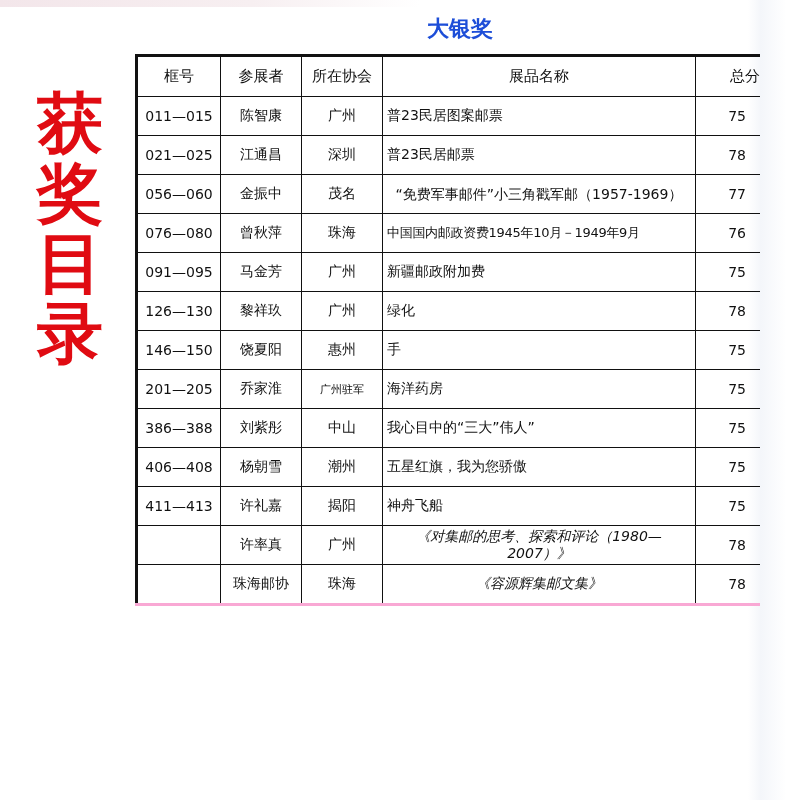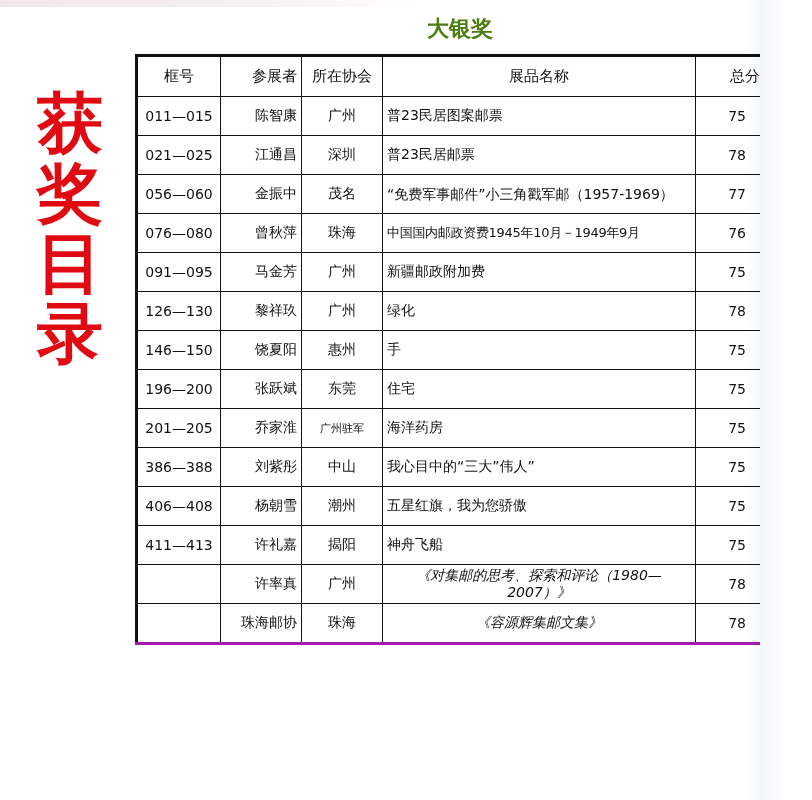--- a/index.html
+++ b/index.html
@@ -20,47 +20,47 @@
   .side-title {
     position: absolute; left: 30px; top: 88px; width: 80px;
     display: flex; flex-direction: column; align-items: center;
   }
   .side-title span {
     color: #e00b12; font-family: "DejaVu Serif", "Liberation Serif", serif;
     font-weight: bold; font-size: 66px; line-height: 70px; height: 70px;
   }
   .main-title {
     position: absolute; left: 400px; top: 14px; width: 120px; text-align: center;
-    font-size: 22px; font-weight: bold; color: #4d7c0f;
+    font-size: 22px; font-weight: bold; color: #1d4ed8;
   }
   table.awards {
     position: absolute; left: 135px; top: 54px;
     width: 620px;
     border-collapse: collapse;
-    border-top: 3px solid #111; border-left: 3px solid #111; border-bottom: 3px solid #a21caf;
+    border-top: 3px solid #111; border-left: 3px solid #111; border-bottom: 3px solid #f9a8d4;
     table-layout: fixed;
     font-size: 14px;
   }
   table.awards td, table.awards th {
     border: 1.5px solid #111;
     height: 38px; padding: 0 4px;
     font-weight: normal;
     overflow: hidden;
   }
   table.awards th { font-size: 15px; height: 39px; }
   table.awards tr > *:last-child { border-right: none; }
   .c-frame { width: 74px; text-align: center; letter-spacing: 0; }
-  .c-name  { width: 72px; text-align: right; }
+  .c-name  { width: 72px; text-align: center; }
   .c-assoc { width: 72px; text-align: center; }
   .c-item  { width: 304px; text-align: left; }
   .c-item.center { text-align: center; font-style: italic; }
   .c-score { width: 60px; text-align: right; padding-right: 14px !important; }
   th.c-score { text-align: right; padding-right: 0 !important; }
   th.c-item { text-align: center; margin-left: 24px; }
-  .wrap { line-height: 17px; }
+  .wrap { line-height: 17px; text-align: center; }
 </style>
 </head>
 <body>
 
 <div class="top-tint"></div>
 <div class="right-shade"></div>
 
 <div class="side-title">
   <span>获</span>
   <span>奖</span>
@@ -124,27 +124,20 @@
       <td class="c-score">78</td>
     </tr>
     <tr>
       <td class="c-frame">146—150</td>
       <td class="c-name">饶夏阳</td>
       <td class="c-assoc">惠州</td>
       <td class="c-item">手</td>
       <td class="c-score">75</td>
     </tr>
     <tr>
-      <td class="c-frame">196—200</td>
-      <td class="c-name">张跃斌</td>
-      <td class="c-assoc">东莞</td>
-      <td class="c-item">住宅</td>
-      <td class="c-score">75</td>
-    </tr>
-    <tr>
       <td class="c-frame">201—205</td>
       <td class="c-name">乔家淮</td>
       <td class="c-assoc" style="font-size:11px;padding:0 1px;">广州驻军</td>
       <td class="c-item">海洋药房</td>
       <td class="c-score">75</td>
     </tr>
     <tr>
       <td class="c-frame">386—388</td>
       <td class="c-name">刘紫彤</td>
       <td class="c-assoc">中山</td>

